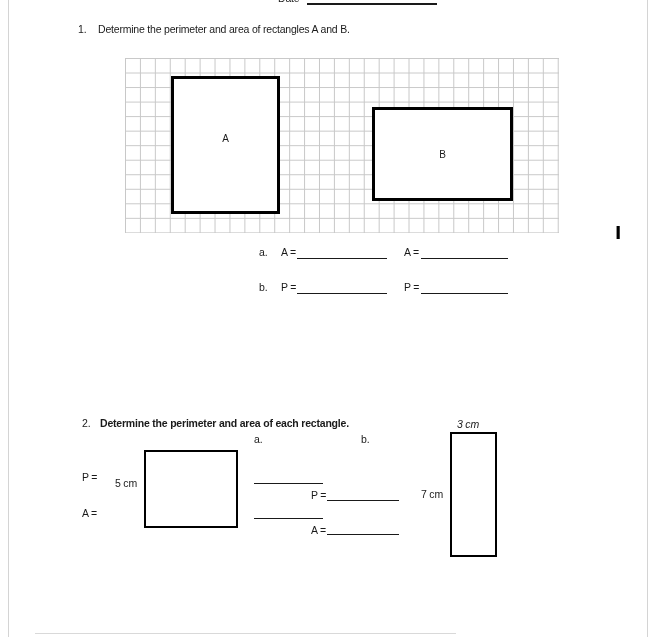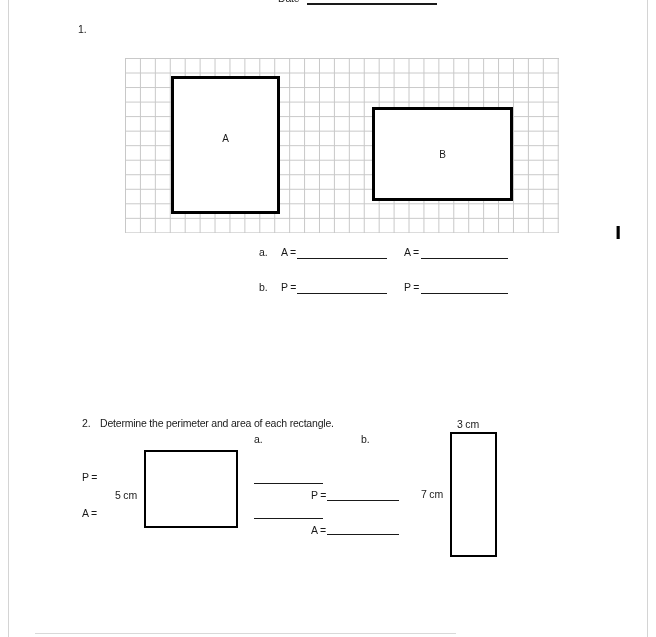--- a/index.html
+++ b/index.html
@@ -53,20 +53,21 @@
 
   <div class="page-border-v" style="left:8px;"></div>
   <div class="page-border-v" style="left:647px;"></div>
 
   <div class="abs clip-top" style="left:278px;top:0;width:30px;height:6px;">
     <span class="txt abs" style="top:-8px;left:0;">Date</span>
   </div>
   <div class="abs date-line" style="left:307px;top:3px;width:130px;"></div>
 
   <span class="txt abs" style="left:78px;top:23px;">1.</span>
+  <span class="txt abs" style="left:98px;top:23px;">Determine the perimeter and area of rectangles A and B.</span>
 
   <div class="abs grid" style="left:125px;top:58px;width:434px;height:175px;">
     <div class="shape abs" style="left:46px;top:18px;width:109px;height:138px;">
       <span class="shape-label" style="position:relative;top:-7px;">A</span>
     </div>
     <div class="shape abs" style="left:247px;top:49px;width:141px;height:94px;">
       <span class="shape-label">B</span>
     </div>
   </div>
 
@@ -78,37 +79,37 @@
   <span class="txt abs" style="left:404px;top:246px;">A =</span>
   <div class="abs hline" style="left:421px;top:258px;width:87px;"></div>
 
   <span class="txt abs" style="left:259px;top:281px;">b.</span>
   <span class="txt abs" style="left:281px;top:281px;">P =</span>
   <div class="abs hline" style="left:297px;top:293px;width:90px;"></div>
   <span class="txt abs" style="left:404px;top:281px;">P =</span>
   <div class="abs hline" style="left:421px;top:293px;width:87px;"></div>
 
   <span class="txt abs" style="left:82px;top:417px;">2.</span>
-  <span class="txt abs" style="left:100px;top:417px;">Determine the perimeter and area of each rectangle.</span>
+  <span class="txt abs" style="left:100px;top:417px;font-weight:bold;">Determine the perimeter and area of each rectangle.</span>
 
   <span class="txt abs" style="left:254px;top:433px;">a.</span>
   <span class="txt abs" style="left:361px;top:433px;">b.</span>
 
   <span class="txt abs" style="left:180px;top:437px;margin-top:12px;">6 cm</span>
   <div class="shape shape-thin abs" style="left:144px;top:450px;width:94px;height:78px;"></div>
   <span class="txt abs" style="left:82px;top:471px;">P =</span>
-  <span class="txt abs" style="left:115px;top:477px;margin-top:12px;">5 cm</span>
+  <span class="txt abs" style="left:115px;top:477px;">5 cm</span>
   <span class="txt abs" style="left:82px;top:507px;">A =</span>
 
   <div class="abs hline" style="left:254px;top:483px;width:69px;"></div>
   <span class="txt abs" style="left:311px;top:489px;">P =</span>
   <div class="abs hline" style="left:327px;top:500px;width:72px;"></div>
   <div class="abs hline" style="left:254px;top:518px;width:69px;"></div>
   <span class="txt abs" style="left:311px;top:524px;">A =</span>
   <div class="abs hline" style="left:327px;top:534px;width:72px;"></div>
 
-  <span class="txt abs" style="left:457px;top:418px;">3 cm</span>
+  <span class="txt abs" style="left:457px;top:418px;font-style:italic;">3 cm</span>
   <div class="shape shape-thin abs" style="left:450px;top:432px;width:47px;height:125px;"></div>
   <span class="txt abs" style="left:421px;top:488px;">7 cm</span>
 
   <div class="abs grayline" style="left:35px;top:633px;width:421px;"></div>
 
 </div>
 
 </body></html>

